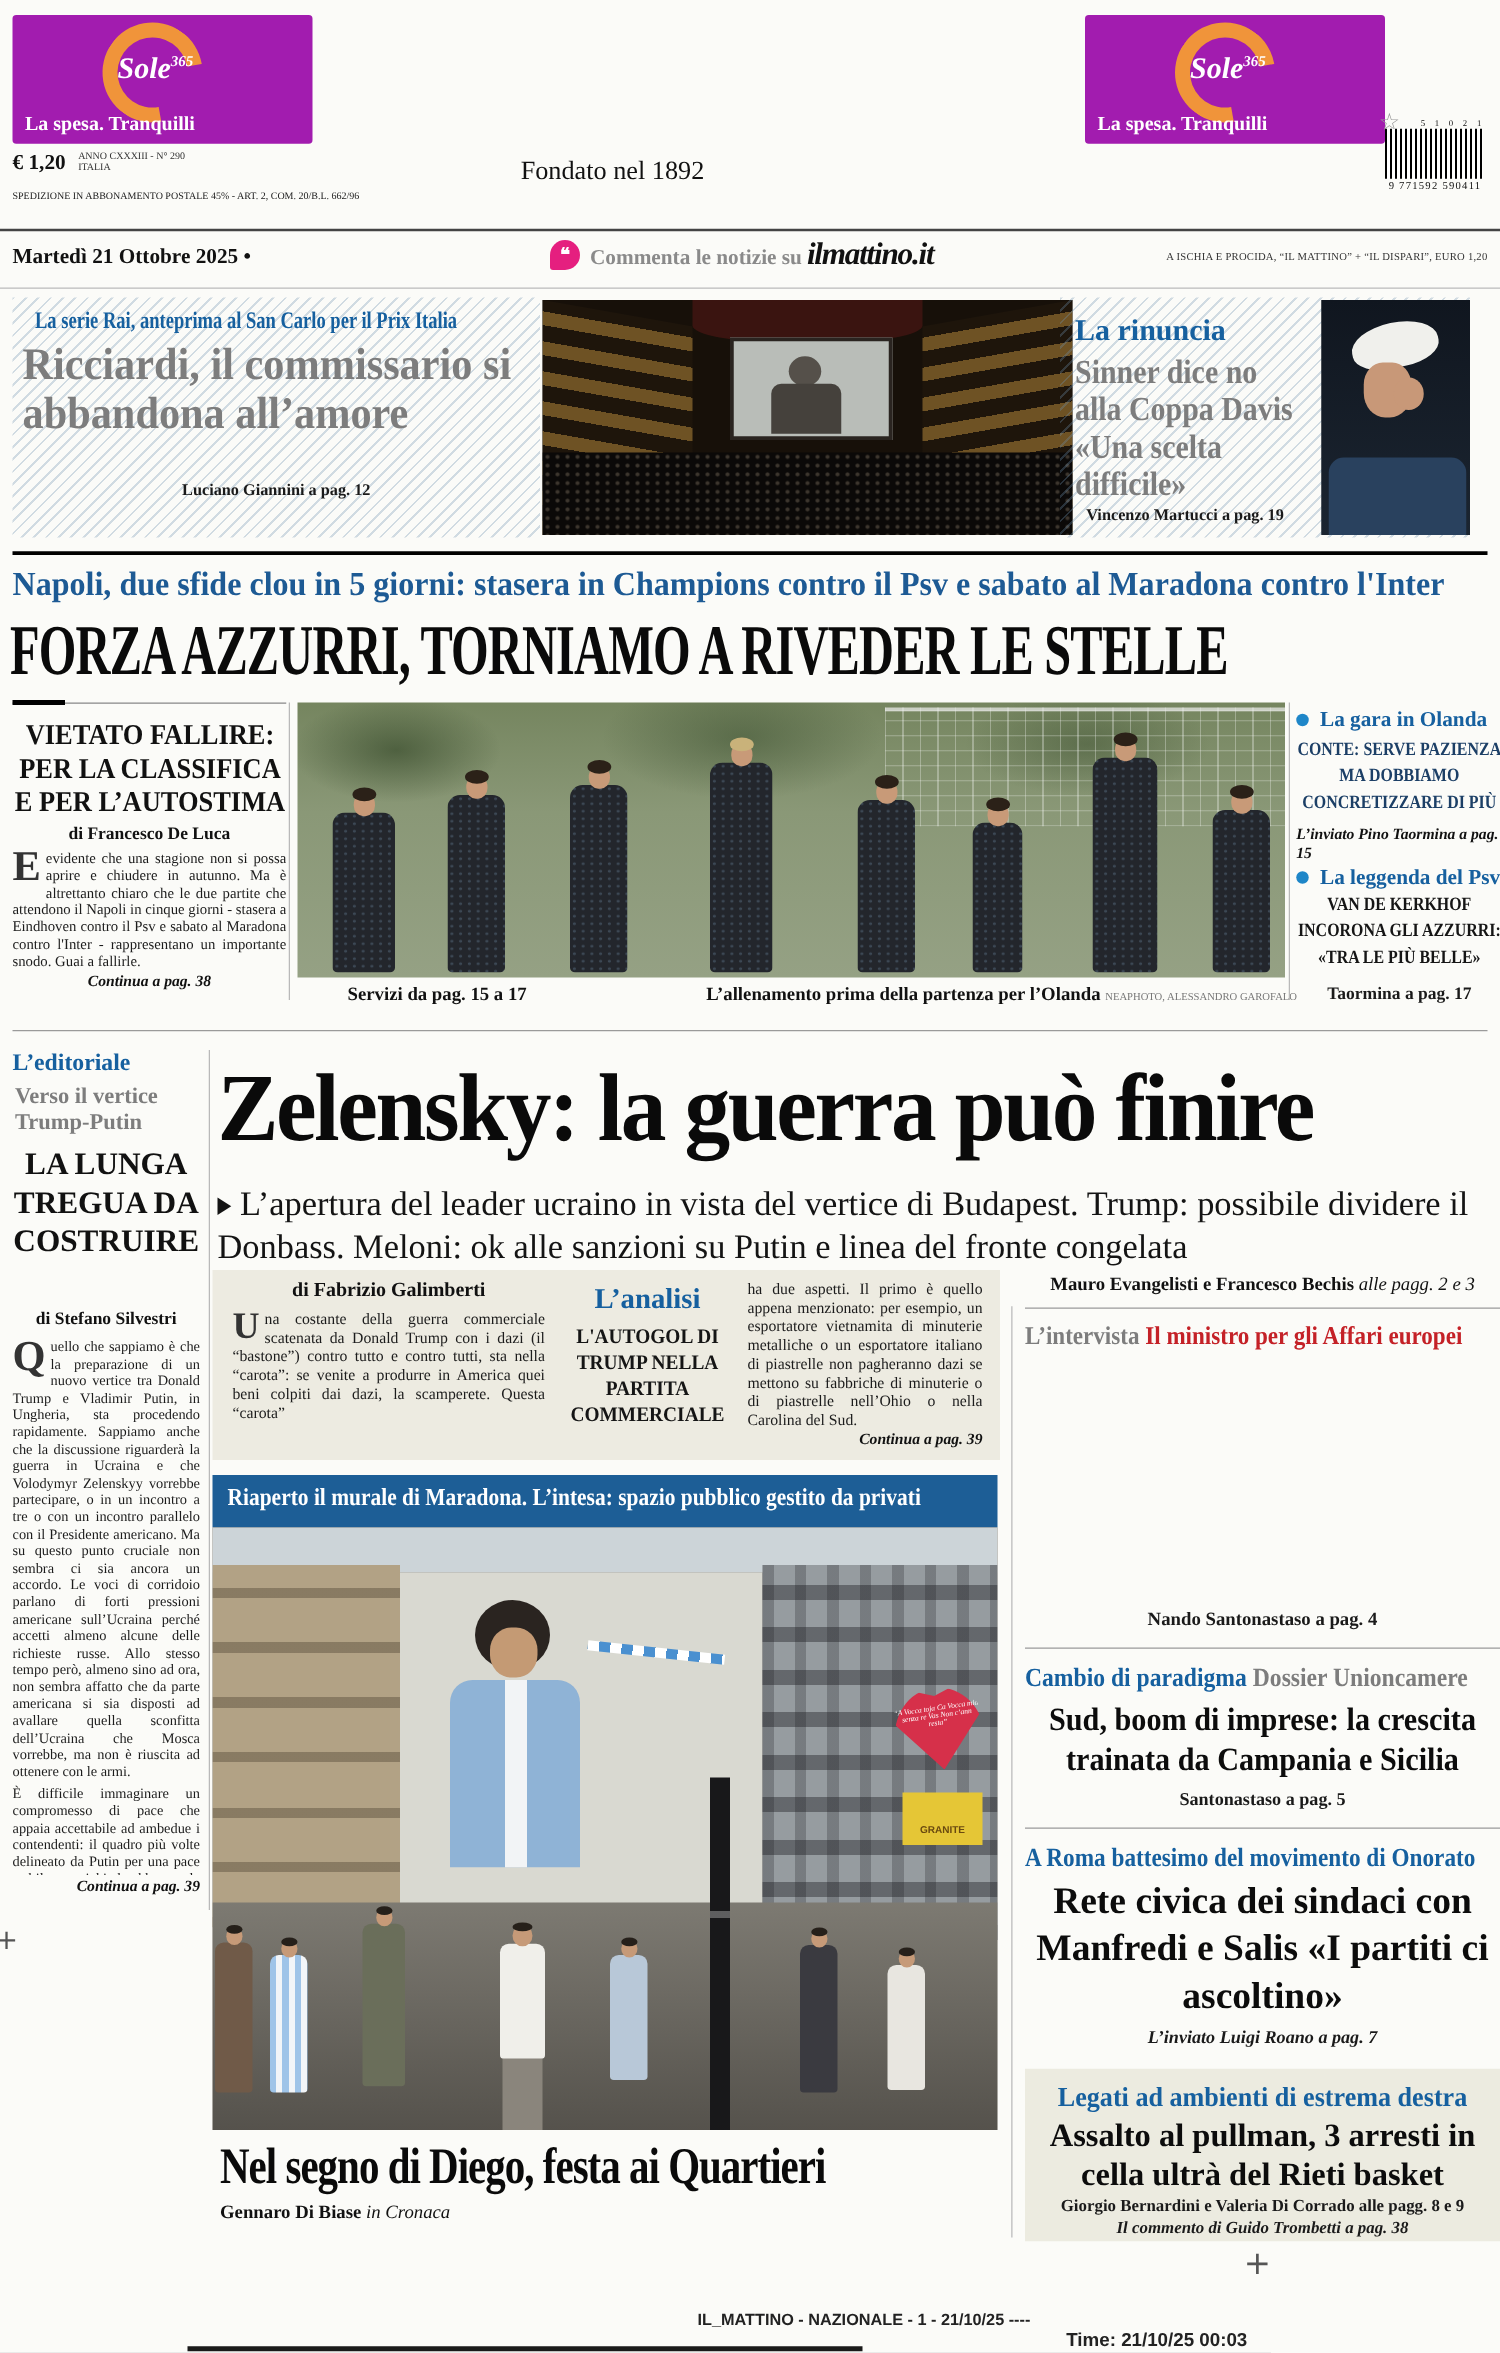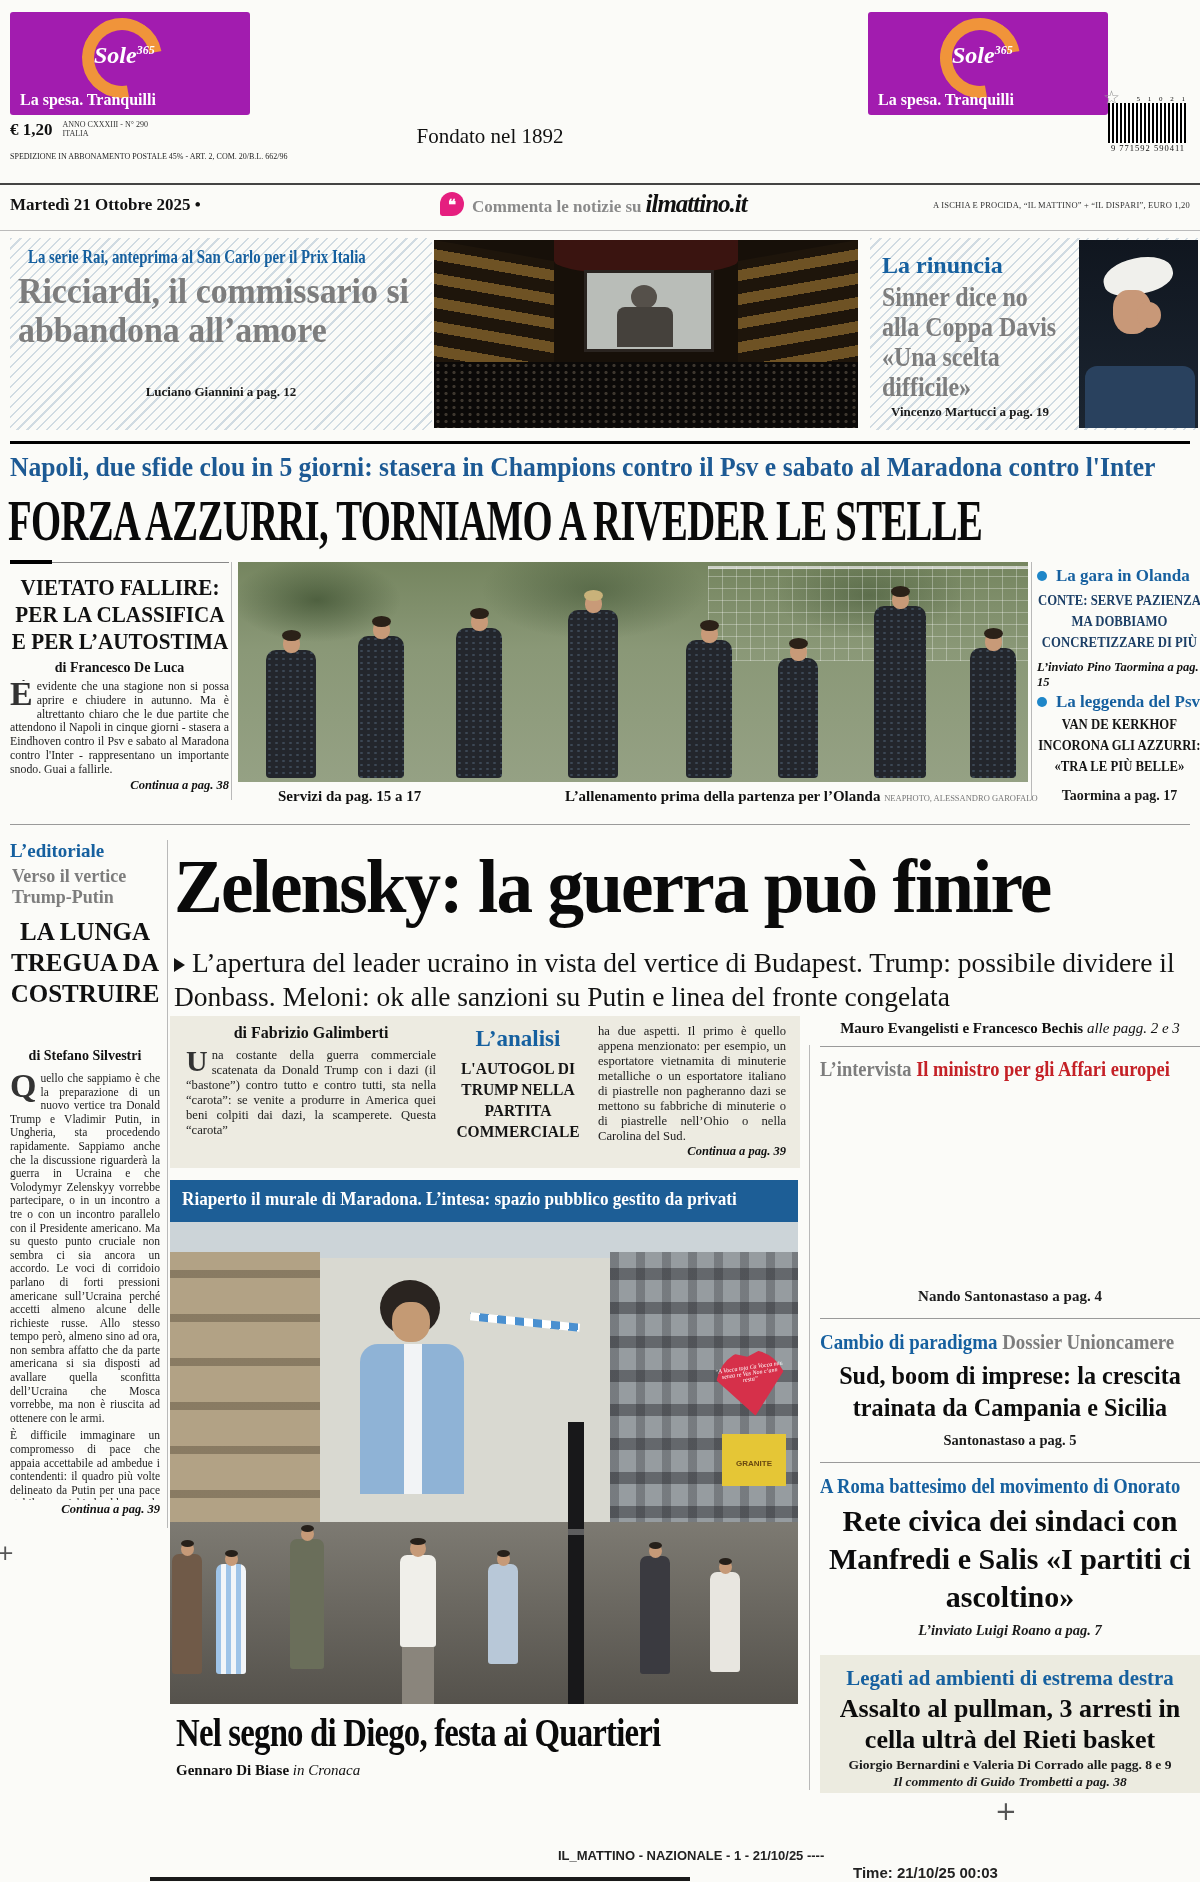--- a/index.html
+++ b/index.html
@@ -101,21 +101,21 @@
     <div class="abs" style="left:0;top:0;width:120px;height:188px;background:repeating-linear-gradient(0deg,#6e5224 0 11px,#1e150b 11px 24px);transform:skewY(10deg);transform-origin:left top;"></div>
     <div class="abs" style="right:0;top:0;width:120px;height:188px;background:repeating-linear-gradient(0deg,#6e5224 0 11px,#1e150b 11px 24px);transform:skewY(-10deg);transform-origin:right top;"></div>
     <div class="abs" style="left:120px;top:0;width:184px;height:34px;background:#3a1410;border-radius:0 0 40% 40%;"></div>
     <div class="abs" style="left:150px;top:30px;width:124px;height:76px;background:#b9bdb8;border:3px solid #2a2420;">
       <div class="abs" style="left:44px;top:12px;width:26px;height:24px;border-radius:50%;background:#55504a;"></div>
       <div class="abs" style="left:30px;top:34px;width:56px;height:40px;border-radius:8px 8px 0 0;background:#45413c;"></div>
     </div>
     <div class="abs" style="left:0;bottom:0;width:424px;height:66px;background:#0b0908;background-image:radial-gradient(circle,#3d362e 0 1.2px,transparent 2px);background-size:8px 7px;"></div>
   </div>
 
-  <div class="abs hatch" style="left:870px;top:238px;width:328px;height:192px;">
+  <div class="abs hatch" style="left:848px;top:238px;width:328px;height:192px;">
     <div class="abs kicker-blue" style="left:12px;top:14px;font-size:24px;">La rinuncia</div>
     <div class="abs condense" style="left:12px;top:44px;width:210px;font-size:27px;line-height:30px;font-weight:bold;color:#7d7d7d;transform:scaleX(.886);">Sinner dice no alla Coppa Davis «Una scelta difficile»</div>
     <div class="abs byline" style="left:0;top:166px;width:200px;text-align:center;">Vincenzo Martucci a pag. 19</div>
 
     <div class="photo" style="left:209px;top:2px;width:119px;height:188px;background:linear-gradient(#10161f,#1b2531);">
       <div class="abs" style="left:24px;top:18px;width:70px;height:36px;background:#f0f0ec;border-radius:50% 50% 42% 42%;transform:rotate(-12deg);"></div>
       <div class="abs" style="left:34px;top:50px;width:38px;height:44px;background:#c89878;border-radius:40% 40% 45% 45%;"></div>
       <div class="abs" style="left:58px;top:62px;width:24px;height:26px;background:#c89878;border-radius:50%;"></div>
       <div class="abs" style="left:6px;bottom:0;width:110px;height:62px;background:#29415e;border-radius:12px 12px 0 0;"></div>
     </div>
@@ -126,21 +126,21 @@
   <div class="abs condense" style="left:8px;top:488px;width:1760px;font-size:57px;font-weight:bold;letter-spacing:-1px;white-space:nowrap;transform:scaleX(.68);color:#0a0a0a;">FORZA AZZURRI, TORNIAMO A RIVEDER LE STELLE</div>
 
   <div class="abs" style="left:10px;top:562px;width:219px;height:1px;background:#888;"></div>
   <div class="abs" style="left:10px;top:560px;width:42px;height:4px;background:#000;"></div>
   <div class="abs ccondense" style="left:0px;top:574px;width:240px;font-size:23px;line-height:27px;font-weight:bold;text-align:center;transform:scaleX(.92);">VIETATO FALLIRE: PER LA CLASSIFICA E PER L’AUTOSTIMA</div>
   <div class="abs" style="left:10px;top:660px;width:219px;text-align:center;font-size:14px;font-weight:bold;">di Francesco De Luca</div>
   <div class="abs" style="left:10px;top:680px;width:219px;height:96px;overflow:hidden;">
     <span class="dropcap">È</span>
     <span class="body-text" style="font-size:11.8px;line-height:13.8px;display:block;">evidente che una stagione non si possa aprire e chiudere in autunno. Ma è altrettanto chiaro che le due partite che attendono il Napoli in cinque giorni - stasera a Eindhoven contro il Psv e sabato al Maradona contro l'Inter - rappresentano un importante snodo. Guai a fallirle.</span>
   </div>
-  <div class="abs continua" style="left:10px;top:778px;width:219px;">Continua a pag. 38</div>
+  <div class="abs continua" style="left:10px;top:778px;width:219px;text-align:center;">Continua a pag. 38</div>
 
   <div class="abs vrule" style="left:231px;top:562px;width:1px;height:238px;"></div>
 
   <div class="photo" style="left:238px;top:562px;width:790px;height:220px;background:linear-gradient(#75855f 0%,#8a9877 40%,#95a184 100%);">
     <div class="abs" style="left:0;top:0;width:790px;height:95px;background:radial-gradient(ellipse 120px 60px at 10% 40%,rgba(40,60,30,.55),transparent 70%),radial-gradient(ellipse 160px 70px at 45% 30%,rgba(50,70,40,.45),transparent 70%),radial-gradient(ellipse 140px 60px at 80% 35%,rgba(45,65,35,.4),transparent 70%);"></div>
     <div class="abs" style="left:470px;top:4px;width:320px;height:92px;background:repeating-linear-gradient(90deg,rgba(255,255,255,.30) 0 1px,transparent 1px 14px),repeating-linear-gradient(0deg,rgba(255,255,255,.30) 0 1px,transparent 1px 12px);border-top:3px solid rgba(240,240,240,.7);"></div>
     <div class="player" style="left:28px;">
         <div class="head"></div>
         <div class="torso" style="height:128px;width:50px;"></div>
       </div>
@@ -243,21 +243,21 @@
     <div class="abs" style="left:0;top:0;width:628px;height:36px;background:#ccd4d8;"></div>
     <div class="abs" style="left:0;top:30px;width:150px;height:290px;background:#b2a285;background-image:repeating-linear-gradient(0deg,rgba(60,50,35,.35) 0 8px,transparent 8px 44px);"></div>
     <div class="abs" style="left:150px;top:36px;width:290px;height:290px;background:#d9d9d1;">
       <div class="abs" style="left:60px;top:22px;width:60px;height:56px;border-radius:50%;background:#2a2420;"></div>
       <div class="abs" style="left:72px;top:44px;width:38px;height:40px;border-radius:45%;background:#c49a74;"></div>
       <div class="abs" style="left:40px;top:86px;width:104px;height:150px;border-radius:18px 18px 0 0;background:#8fb3d6;background-image:linear-gradient(90deg,transparent 0 44px,#f2f4f6 44px 62px,transparent 62px);"></div>
       <div class="abs" style="left:150px;top:60px;width:110px;height:8px;background:repeating-linear-gradient(90deg,#fff 0 9px,#4a90d0 9px 18px);transform:rotate(6deg);"></div>
     </div>
     <div class="abs" style="left:440px;top:30px;width:188px;height:300px;background:#969ca0;background-image:repeating-linear-gradient(0deg,rgba(25,25,30,.4) 0 12px,transparent 12px 34px),repeating-linear-gradient(90deg,rgba(25,25,30,.25) 0 9px,transparent 9px 26px);"></div>
     <div class="abs" style="left:545px;top:128px;width:72px;height:66px;background:#d6304a;border-radius:50% 50% 0 0 / 60% 60% 0 0;transform:rotate(-8deg);clip-path:polygon(0 35%,8% 12%,25% 0,50% 10%,75% 0,92% 12%,100% 35%,50% 100%);color:#fff;font-size:6px;font-style:italic;text-align:center;padding-top:14px;box-sizing:border-box;">“A Vocca toja Ca Vocca mia senza re Vas Non c’ann resta”</div>
-    <div class="abs" style="left:552px;top:212px;width:64px;height:52px;background:#e5c636;color:#6a4a10;font-size:8px;font-weight:bold;text-align:center;line-height:60px;font-family:'Liberation Sans',sans-serif;">GRANITE</div>
+    <div class="abs" style="left:552px;top:212px;width:64px;height:42px;background:#e5c636;color:#6a4a10;font-size:8px;font-weight:bold;text-align:center;line-height:60px;font-family:'Liberation Sans',sans-serif;">GRANITE</div>
     <div class="abs" style="left:0;top:300px;width:628px;height:182px;background:linear-gradient(#7d7a72,#55524c);"></div>
     <div class="abs" style="left:398px;top:200px;width:16px;height:282px;background:#18181a;background-image:linear-gradient(0deg,transparent 0 60%,rgba(255,255,255,.3) 60% 62%,transparent 62%);"></div>
     <div class="person" style="left:46px;top:330px;">
         <div class="p-head"></div>
         <div class="p-body" style="height:110px;background:repeating-linear-gradient(90deg,#9fc4e8 0 5px,#f2f5f8 5px 10px);"></div>
       </div>
     <div class="person" style="left:120px;top:305px;">
         <div class="p-head"></div>
         <div class="p-body" style="height:130px;background:#6a6e5a;width:34px;"></div>
       </div>

